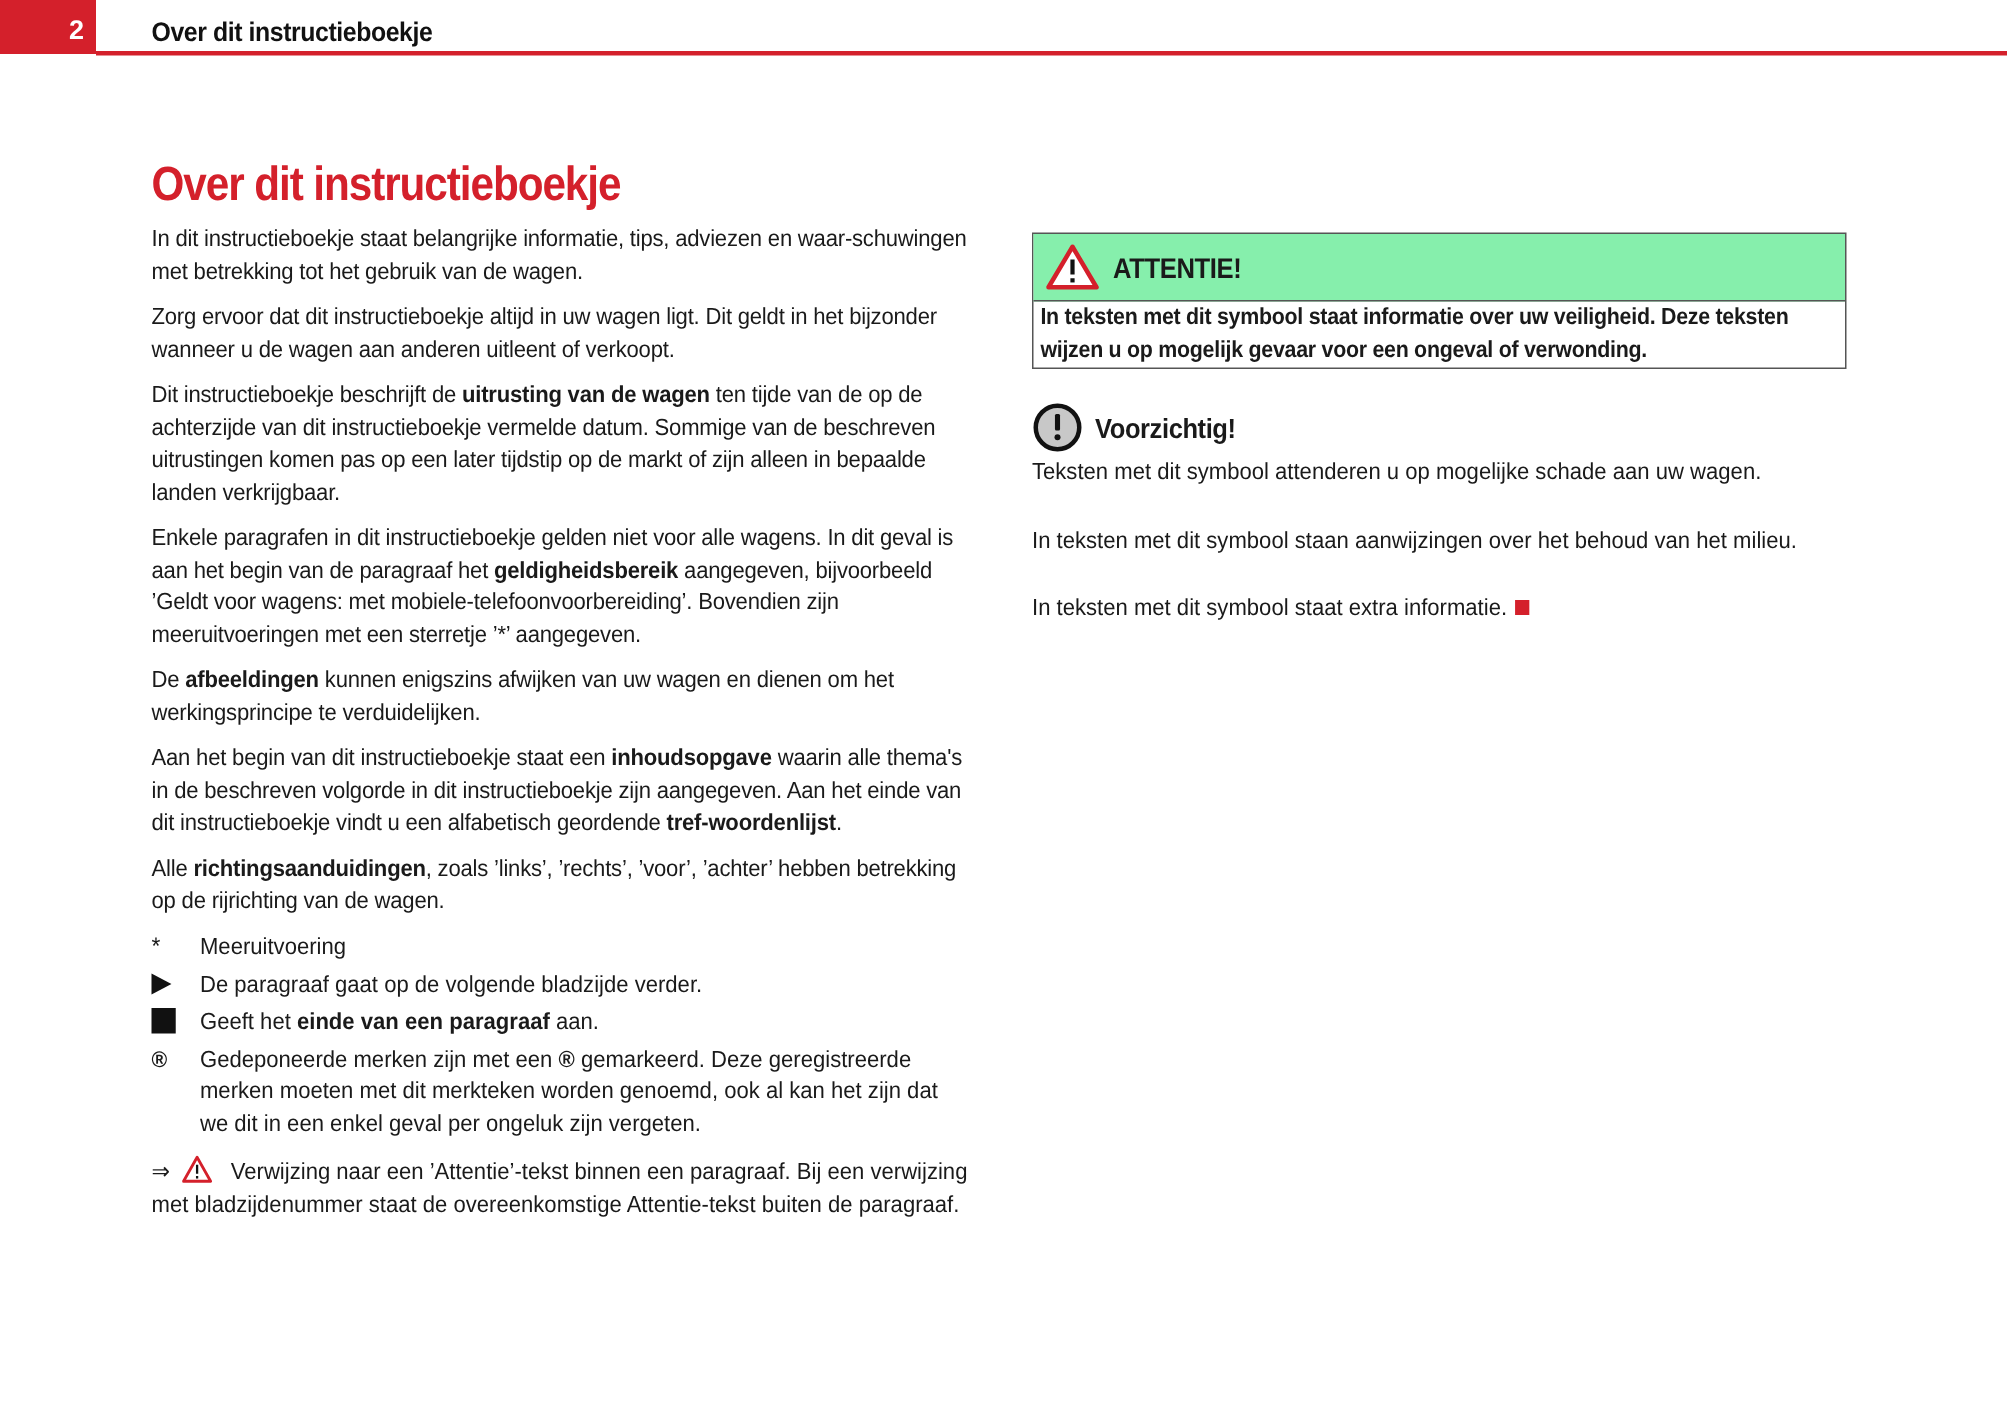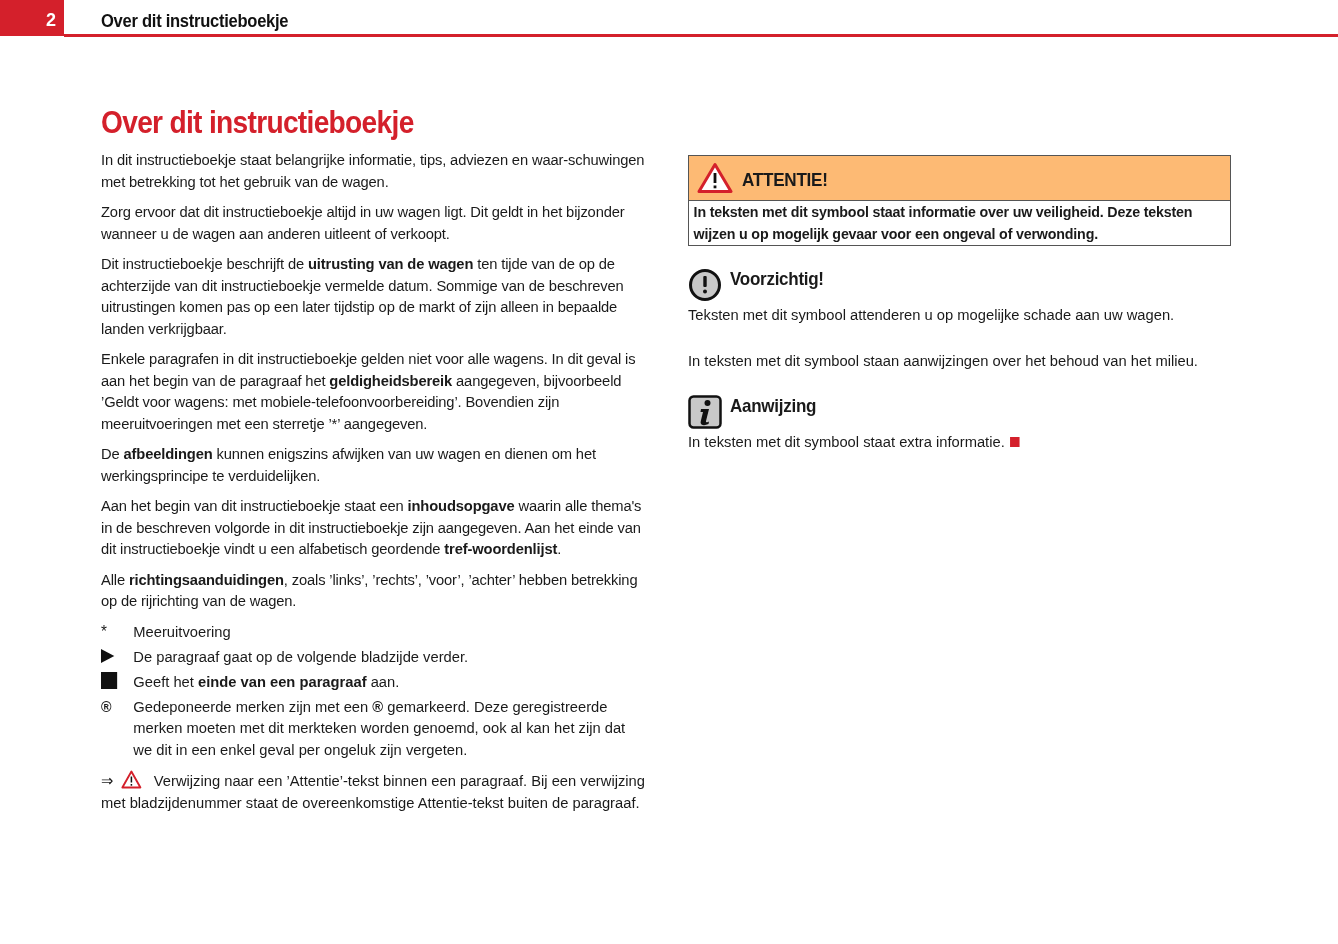--- a/index.html
+++ b/index.html
@@ -28,26 +28,26 @@
   .legend .sym-reg { font-weight:bold; font-size:15px; padding-top:0; }
   .tri-right { width:0; height:0; border-top:7.5px solid transparent; border-bottom:7.5px solid transparent; border-left:14px solid #111; margin-top:0px; }
   .sq-black { width:17px; height:17px; background:#111; margin-top:-2px; }
 
   .ref-line { font-family:"Liberation Sans",sans-serif; font-size:15.5px; line-height:21.5px; margin-top:10px; transform:scaleX(0.95); transform-origin:left; width:574px; }
   .ref-line .arrow { margin-right:4px; }
   .ref-line svg { vertical-align:-3px; margin-right:8px; }
 
   
   .att-box { border:1px solid #555; width:541px; }
-  .att-head { background:#fdba74; height:44px; display:flex; align-items:center; padding-left:8px; border-bottom:1px solid #555; }
+  .att-head { background:#86efac; height:44px; display:flex; align-items:center; padding-left:8px; border-bottom:1px solid #555; }
   .att-head-label { font-family:"Liberation Sans",sans-serif; font-weight:bold; font-size:19px; margin-left:9px; margin-top:4px; letter-spacing:-0.3px; transform:scaleX(0.9); transform-origin:left; }
   .att-body { font-family:"Liberation Sans",sans-serif; font-weight:bold; font-size:15.5px; line-height:22px; padding:0 4px 0 5px; transform:scaleX(0.92); transform-origin:left; width:580px; letter-spacing:-0.2px; }
 
   .note { margin-top:22px; }
-  .note-head { display:flex; align-items:flex-start; height:34px; }
+  .note-head { display:flex; align-items:center; height:34px; }
   .note-head .ic { width:34px; height:34px; flex:0 0 34px; margin-right:8px; }
   .note-title { font-family:"Liberation Sans",sans-serif; font-weight:bold; font-size:18.5px; letter-spacing:-0.3px; transform:scaleX(0.92); transform-origin:left; margin-bottom:-1px; }
   .note-body { font-family:"Liberation Sans",sans-serif; font-size:15.5px; line-height:21.5px; margin-top:2px; transform:scaleX(0.95); transform-origin:left; width:572px; }
   .end-sq { display:inline-block; width:10px; height:10px; background:#d4202b; margin-left:6px; vertical-align:0px; }
 </style>
 </head>
 <body>
 
 <div class="hdr-tab">
   <span class="hdr-num">2</span>
@@ -125,23 +125,15 @@
       <span class="note-title">Voorzichtig!</span>
     </div>
     <div class="note-body">Teksten met dit symbool attenderen u op mogelijke schade aan uw wagen.</div>
   </div>
 
   <div class="note" style="margin-top:24px;">
     <div class="note-body">In teksten met dit symbool staan aanwijzingen over het behoud van het milieu.</div>
   </div>
 
   <div class="note" style="margin-top:24px;">
-    <div class="note-head">
-      <svg class="ic" viewBox="0 0 34 34">
-        <rect x="1.5" y="1.5" width="31" height="31" rx="4" fill="#c8c8c8" stroke="#111" stroke-width="2.5"></rect>
-        <circle cx="19.5" cy="8" r="3" fill="#111"></circle>
-        <path d="M13 14 L21 14 L18 26 Q17.5 28 20 27 L21 26.5 L20.5 29 Q16 31 13.5 29.5 Q12 28.5 12.8 26 L15 17 L12.5 17 Z" fill="#111"></path>
-      </svg>
-      <span class="note-title">Aanwijzing</span>
-    </div>
     <div class="note-body"><span>In teksten met dit symbool staat extra informatie.</span><span class="end-sq"></span></div>
   </div>
 </div>
 
 </body></html>

